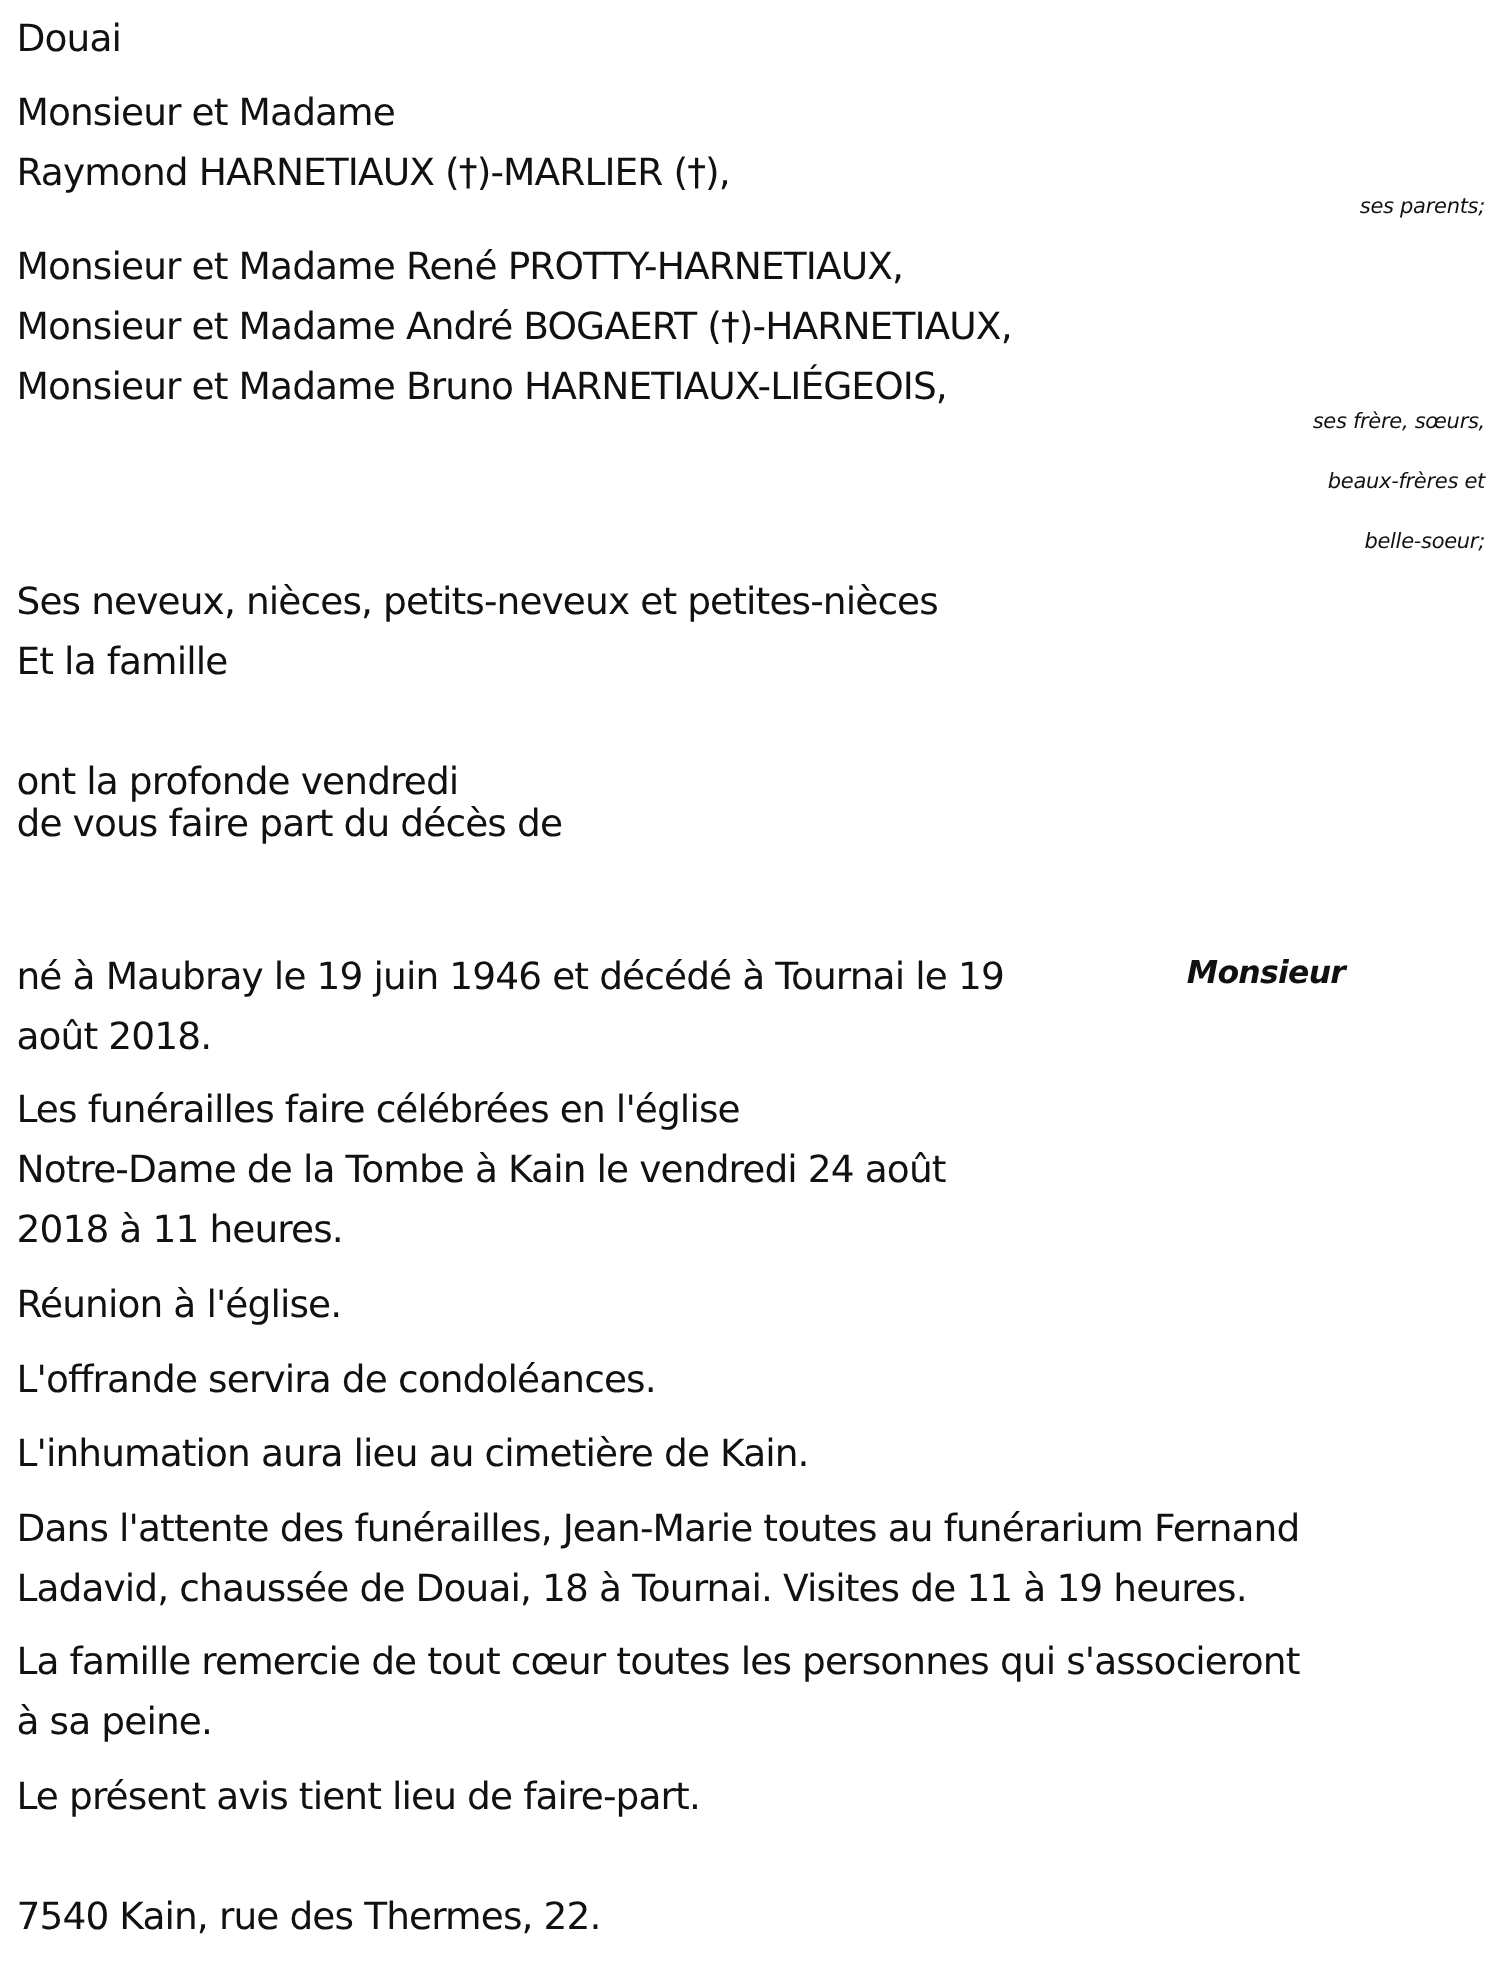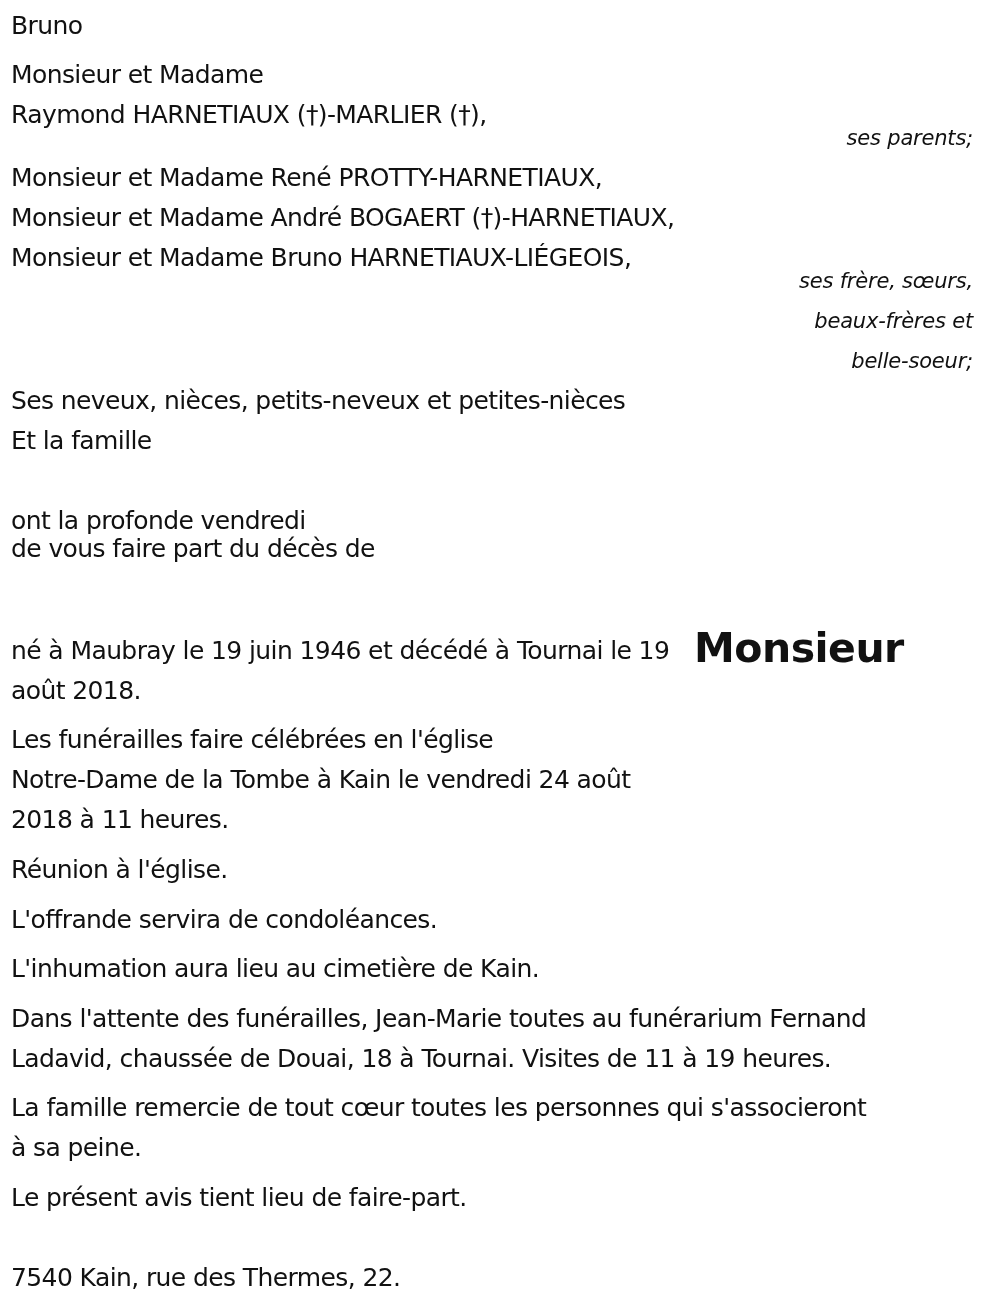--- a/index.html
+++ b/index.html
@@ -5,34 +5,34 @@
   html, body { margin: 0; padding: 0; background: #ffffff; }
   body {
     width: 1000px; height: 1311px; position: relative; overflow: hidden;
     font-family: "DejaVu Sans", sans-serif; color: #111111;
   }
   .ln {
     position: absolute; left: 11px; font-size: 25px; line-height: 40px;
     white-space: nowrap; letter-spacing: -0.6px; transform-origin: left top;
   }
   .rel {
-    position: absolute; right: 27px; font-size: 21px; line-height: 40px;
+    position: absolute; right: 10px; font-size: 14px; line-height: 40px;
     font-style: italic; text-align: right; white-space: nowrap; letter-spacing: -0.2px;
   }
   .name {
-    position: absolute; right: 6px; top: 628px; width: 300px; text-align: left;
-    font-size: 41px; line-height: 41px; font-weight: bold; 
+    position: absolute; right: 6px; top: 628px; width: 300px; text-align: center;
+    font-size: 21px; line-height: 41px; font-weight: bold; font-style: italic;
     letter-spacing: -0.5px;
   }
   .name div { white-space: nowrap; }
 </style>
 </head>
 <body>
 
-<div class="ln" style="top:6px">Bruno</div>
+<div class="ln" style="top:6px">Douai</div>
 
 <div class="ln" style="top:55px">Monsieur et Madame</div>
 <div class="ln" style="top:95px">Raymond HARNETIAUX (†)-MARLIER (†),</div>
 <div class="rel" style="top:118px">ses parents;</div>
 
 <div class="ln" style="top:158px">Monsieur et Madame René PROTTY-HARNETIAUX,</div>
 <div class="ln" style="top:198px">Monsieur et Madame André BOGAERT (†)-HARNETIAUX,</div>
 <div class="ln" style="top:238px">Monsieur et Madame Bruno HARNETIAUX-LIÉGEOIS,</div>
 <div class="rel" style="top:261px">ses frère, sœurs,</div>
 <div class="rel" style="top:301px">beaux-frères et</div>

